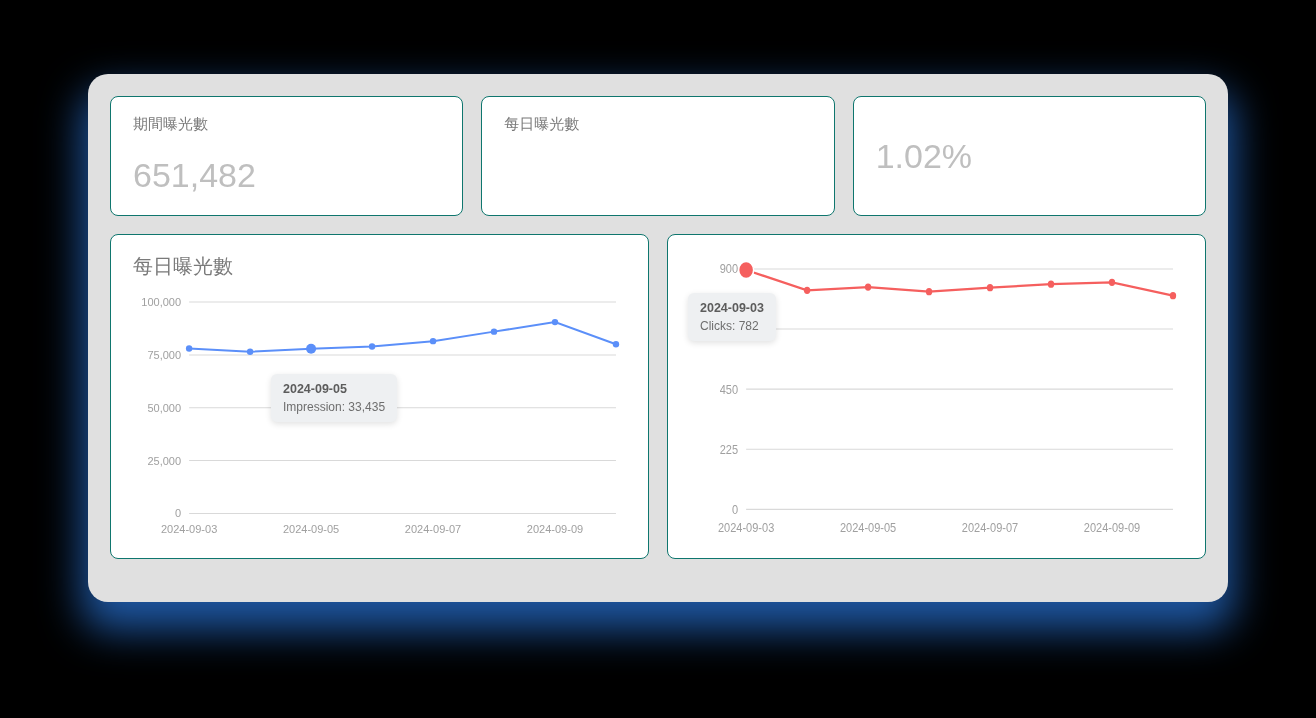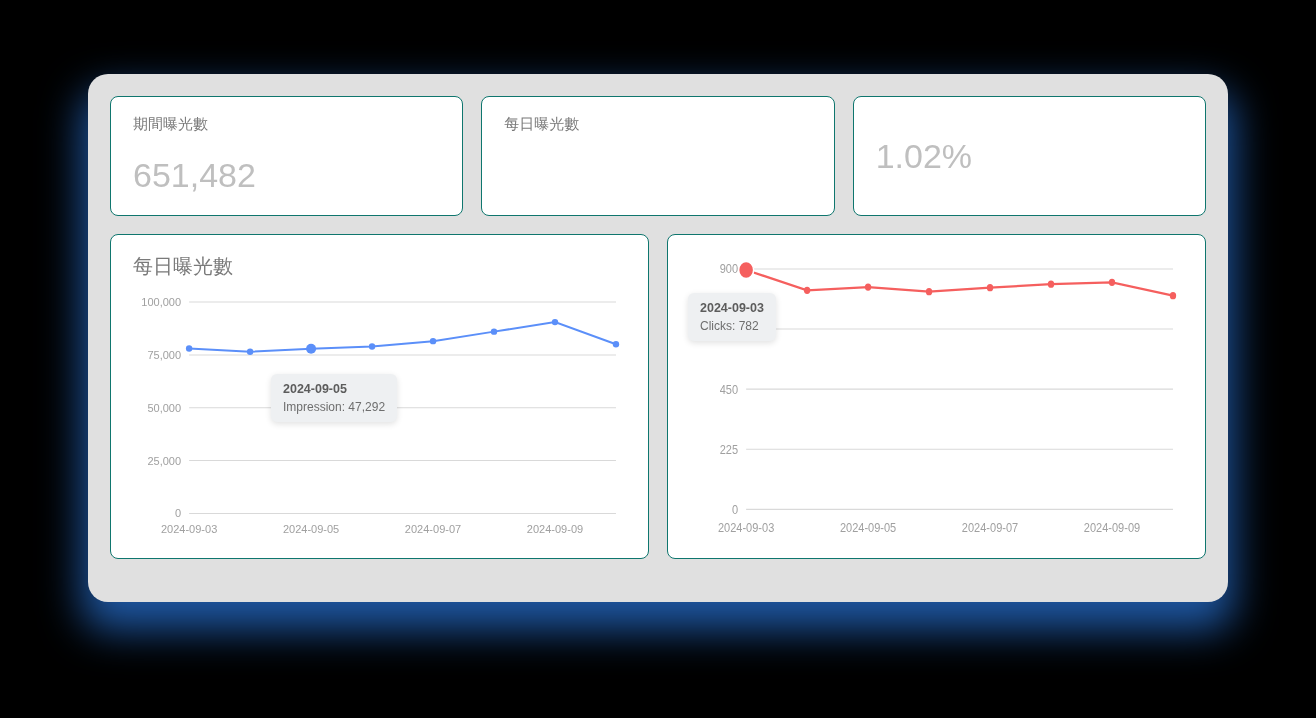--- a/index.html
+++ b/index.html
@@ -88,21 +88,21 @@
             <circle cx="181.71428571428572" cy="60.67953000000001" r="3.2" class="dot-blue"></circle>
             <circle cx="242.57142857142856" cy="58.309999999999995" r="3.2" class="dot-blue"></circle>
             <circle cx="303.42857142857144" cy="53.03500000000001" r="3.2" class="dot-blue"></circle>
             <circle cx="364.2857142857143" cy="43.540000000000006" r="3.2" class="dot-blue"></circle>
             <circle cx="425.1428571428571" cy="34.044999999999995" r="3.2" class="dot-blue"></circle>
             <circle cx="486" cy="56.19999999999999" r="3.2" class="dot-blue"></circle>
             <circle cx="181.71428571428572" cy="60.67953000000001" r="5" class="dot-blue"></circle>
           </svg>
         <div class="tooltip" style="left:142px;top:86px;">
           <div class="tt-date">2024-09-05</div>
-          <div class="tt-val">Impression: 47,292</div>
+          <div class="tt-val">Impression: 33,435</div>
         </div>
       </div>
     </div>
 
     <div class="card chart-card">
       <div class="chart-wrap">
         <svg class="chart" viewBox="0 0 500 255" preserveAspectRatio="none">
             <line x1="60" x2="486" y1="225" y2="225" class="grid-line"></line>
             <text x="52" y="229" text-anchor="end" class="axis-text">0</text>
             <line x1="60" x2="486" y1="172.25" y2="172.25" class="grid-line"></line>

